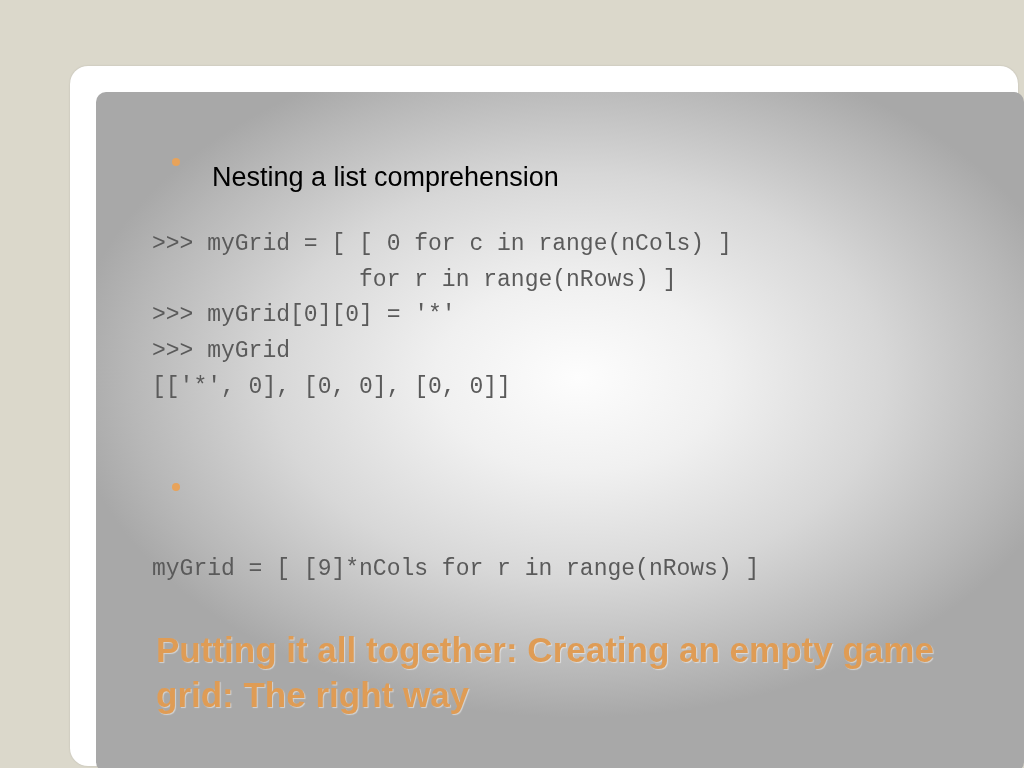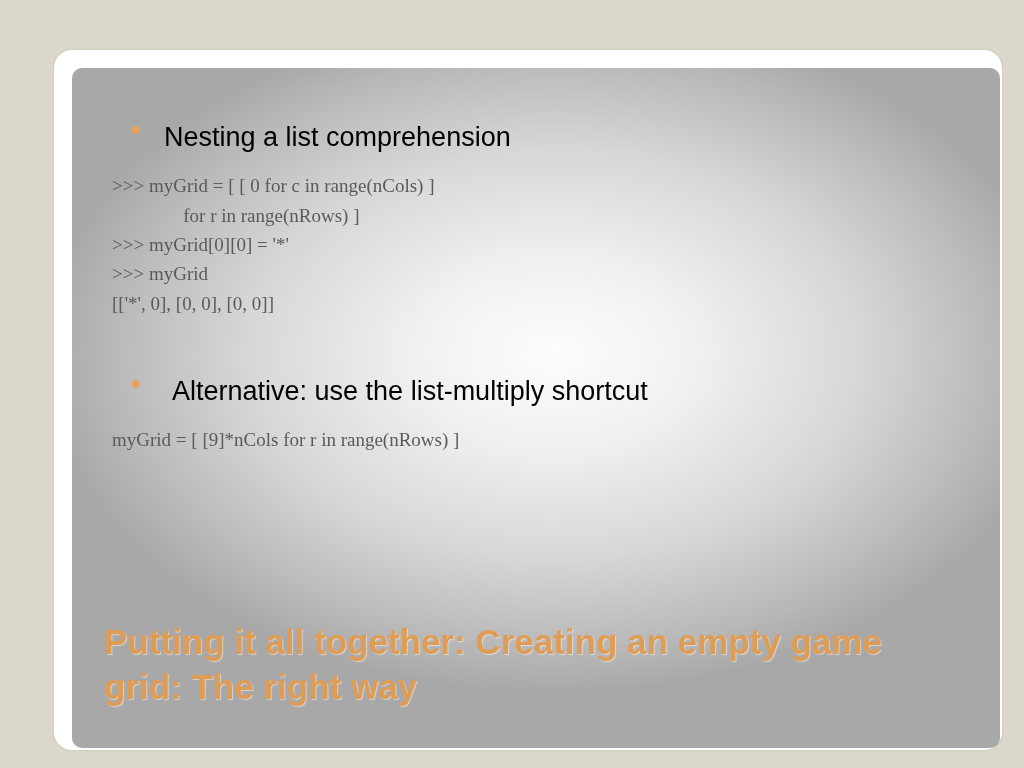--- a/index.html
+++ b/index.html
@@ -1,15 +1,15 @@
 <!DOCTYPE html>
 <html><head>
   <meta charset="utf-8">
   <style>
-    * { margin: 8px; padding: 0; box-sizing: border-box; }
+    * { margin: 16px; padding: 0; box-sizing: border-box; }
     body {
       width: 1024px;
       height: 768px;
       background-color: #dbd8cb;
       display: flex;
       align-items: center;
       justify-content: center;
       font-family: Verdana, Geneva, sans-serif;
       overflow: hidden;
     }
@@ -46,37 +46,37 @@
       margin-left: 20px;
       margin-right: 16px;
       flex-shrink: 0;
     }
     .bullet-text {
       font-size: 27px;
       color: #000000;
       line-height: 1.3;
     }
     .code-block {
-      font-family: Liberation Serif, serif;
-      font-size: 19px;
+      font-family: Liberation Mono, monospace;
+      font-size: 23px;
       color: #5a5a5a;
       line-height: 1.55;
       margin-left: 0;
       white-space: pre;
     }
     .code-indent {
       padding-left: 0;
     }
     .spacer {
       height: 32px;
     }
     .title-area {
       position: absolute;
       bottom: 22px;
-      left: 16px;
+      left: 28px;
       right: 24px;
     }
     .title-text {
       font-size: 35px;
       font-weight: bold;
       color: #df9c55;
       line-height: 1.28;
       text-shadow: 1px 1px 1px rgba(255,255,255,0.5);
     }
   </style>
@@ -97,21 +97,21 @@
 <span>               for r in range(nRows) ]</span>
 <span>&gt;&gt;&gt; myGrid[0][0] = '*'</span>
 <span>&gt;&gt;&gt; myGrid</span>
 <span>[['*', 0], [0, 0], [0, 0]]</span></div>
 
       <div class="spacer"></div>
 
       <div class="bullet-item">
         <div class="bullet-dot"></div>
         <div class="bullet-text">
-          <span>Alternative: use the list-multiply shortcut</span><br>
+          <br>
         </div>
       </div>
 
       <div class="code-block"><span>myGrid = [ [9]*nCols for r in range(nRows) ]</span></div>
 
     </div>
 
     <div class="title-area">
       <div class="title-text">Putting it all together: Creating an empty game grid: The right way</div>
     </div>

